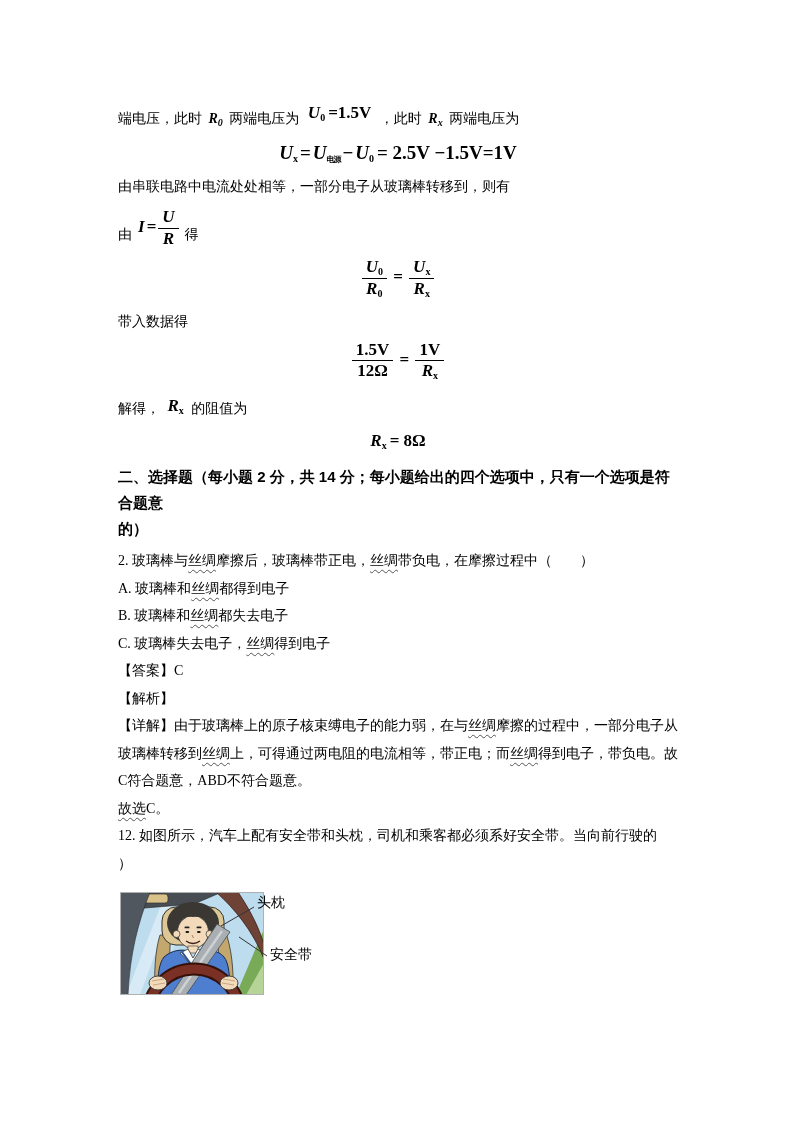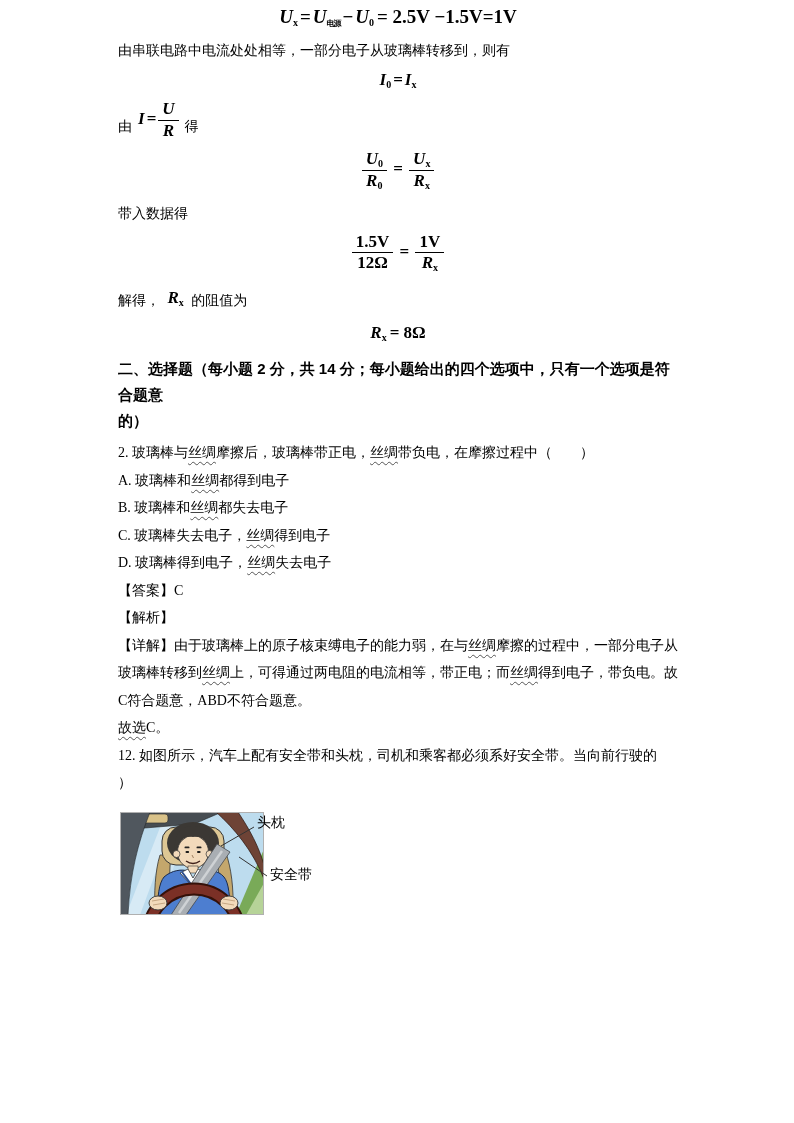--- a/index.html
+++ b/index.html
@@ -35,30 +35,36 @@
   .fig-label{position:absolute;font-size:14px;line-height:16px;white-space:nowrap;}
   .lbl-headrest{left:137px;top:4px;}
   .lbl-seatbelt{left:150px;top:56px;}
 </style>
 </head>
 <body>
 
 <div class="page">
   <div class="content">
 
+    <p class="sol-line" style="margin-top:96px;line-height:34px;">
+      <span>端电压，此时</span>
+      <span class="mv" style="margin:0 3px;"><span>R</span><sub class="ms">0</sub></span>
+      <span>两端电压为</span>
+      <span class="inline-raised f-md"><span class="mv">U</span><sub class="ms">0</sub><span class="mn" style="margin-left:3px;">=1.5V</span></span>
+      <span>，此时</span>
+      <span class="mv" style="margin:0 3px;"><span>R</span><sub class="ms">x</sub></span>
+      <span>两端电压为</span>
+    </p>
 
     <div class="center f-lg" style="margin-top:6px;">
       <span class="mv">U</span><sub class="ms">x</sub><span class="mo">=</span><span class="mv">U</span><sub class="mscn">电源</sub><span class="mo">−</span><span class="mv">U</span><sub class="ms">0</sub><span class="mn" style="margin-left:3px;">= 2.5V −1.5V=1V</span>
     </div>
 
     <p class="sol-line" style="margin-top:12px;">由串联电路中电流处处相等，一部分电子从玻璃棒转移到，则有</p>
 
-    <div class="center f-md" style="margin-top:8px;">
-      <span class="mv">I</span><sub class="ms">0</sub><span class="mo">=</span><span class="mv">I</span><sub class="ms">x</sub>
-    </div>
 
     <div style="margin-top:10px;display:flex;align-items:flex-end;font-size:14px;">
       <span style="padding-bottom:4px;">由</span>
       <span class="f-md" style="margin:0 6px;"><span class="mv">I</span><span class="mo">=</span><span class="frac"><span class="num"><span class="mv">U</span></span><span class="den"><span class="mv">R</span></span></span></span>
       <span style="padding-bottom:4px;">得</span>
     </div>
 
     <div class="center f-md" style="margin-top:10px;">
       <span class="frac"><span class="num"><span class="mv">U</span><sub class="ms">0</sub></span><span class="den"><span class="mv">R</span><sub class="ms">0</sub></span></span>
       <span class="mo">=</span>
@@ -87,21 +93,20 @@
       <span>二、选择题（每小题 2 分，共 14 分；每小题给出的四个选项中，只有一个选项是符合题意</span>
       <span>的）</span>
     </div>
 
     <p class="body-line" style="margin-top:5px;">
       <span>2. 玻璃棒与</span><span class="squig">丝绸</span><span>摩擦后，玻璃棒带正电，</span><span class="squig">丝绸</span><span>带负电，在摩擦过程中（　　）</span>
     </p>
     <p class="body-line"><span>A. 玻璃棒和</span><span class="squig">丝绸</span><span>都得到电子</span></p>
     <p class="body-line"><span>B. 玻璃棒和</span><span class="squig">丝绸</span><span>都失去电子</span></p>
     <p class="body-line"><span>C. 玻璃棒失去电子，</span><span class="squig">丝绸</span><span>得到电子</span></p>
-    <p class="body-line"><span>D. 玻璃棒得到电子，</span><span class="squig">丝绸</span><span>失去电子</span></p>
     <p class="body-line"><span>【答案】</span><span>C</span></p>
     <p class="body-line">【解析】</p>
     <p class="body-line">
       <span>【详解】由于玻璃棒上的原子核束缚电子的能力弱，在与</span><span class="squig">丝绸</span><span>摩擦的过程中，一部分电子从玻璃棒转移到</span><span class="squig">丝绸</span><span>上，可得通过两电阻的电流相等，带正电；而</span><span class="squig">丝绸</span><span>得到电子，带负电。故C符合题意，ABD不符合题意。</span>
     </p>
     <p class="body-line"><span class="squig">故选</span><span>C。</span></p>
 
     <p class="body-line q12-stem">
       <span>12. 如图所示，汽车上配有安全带和头枕，司机和乘客都必须系好安全带。当向前行驶的</span>
       <span>）</span>

